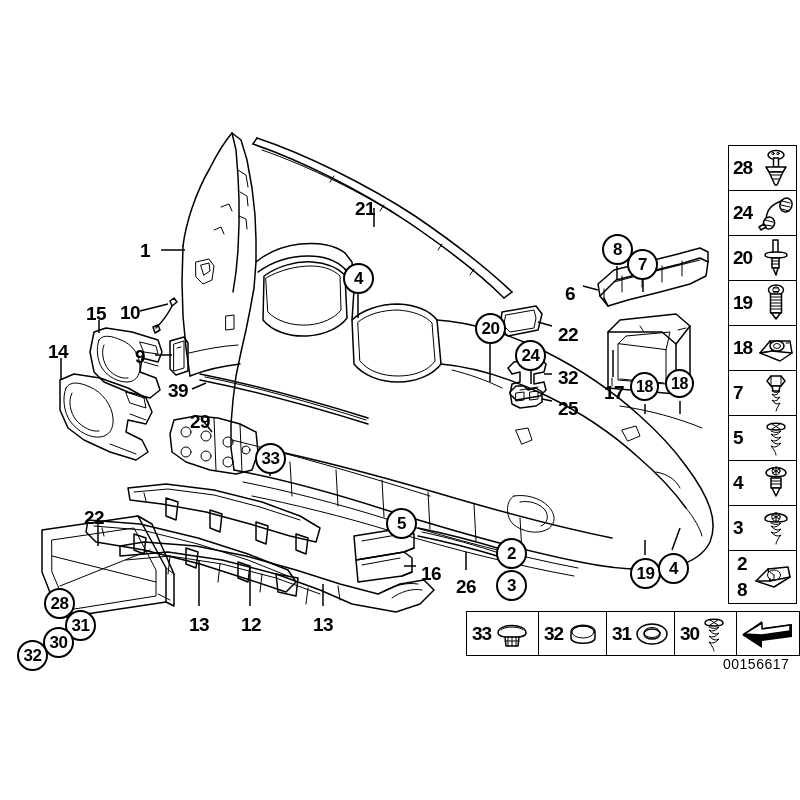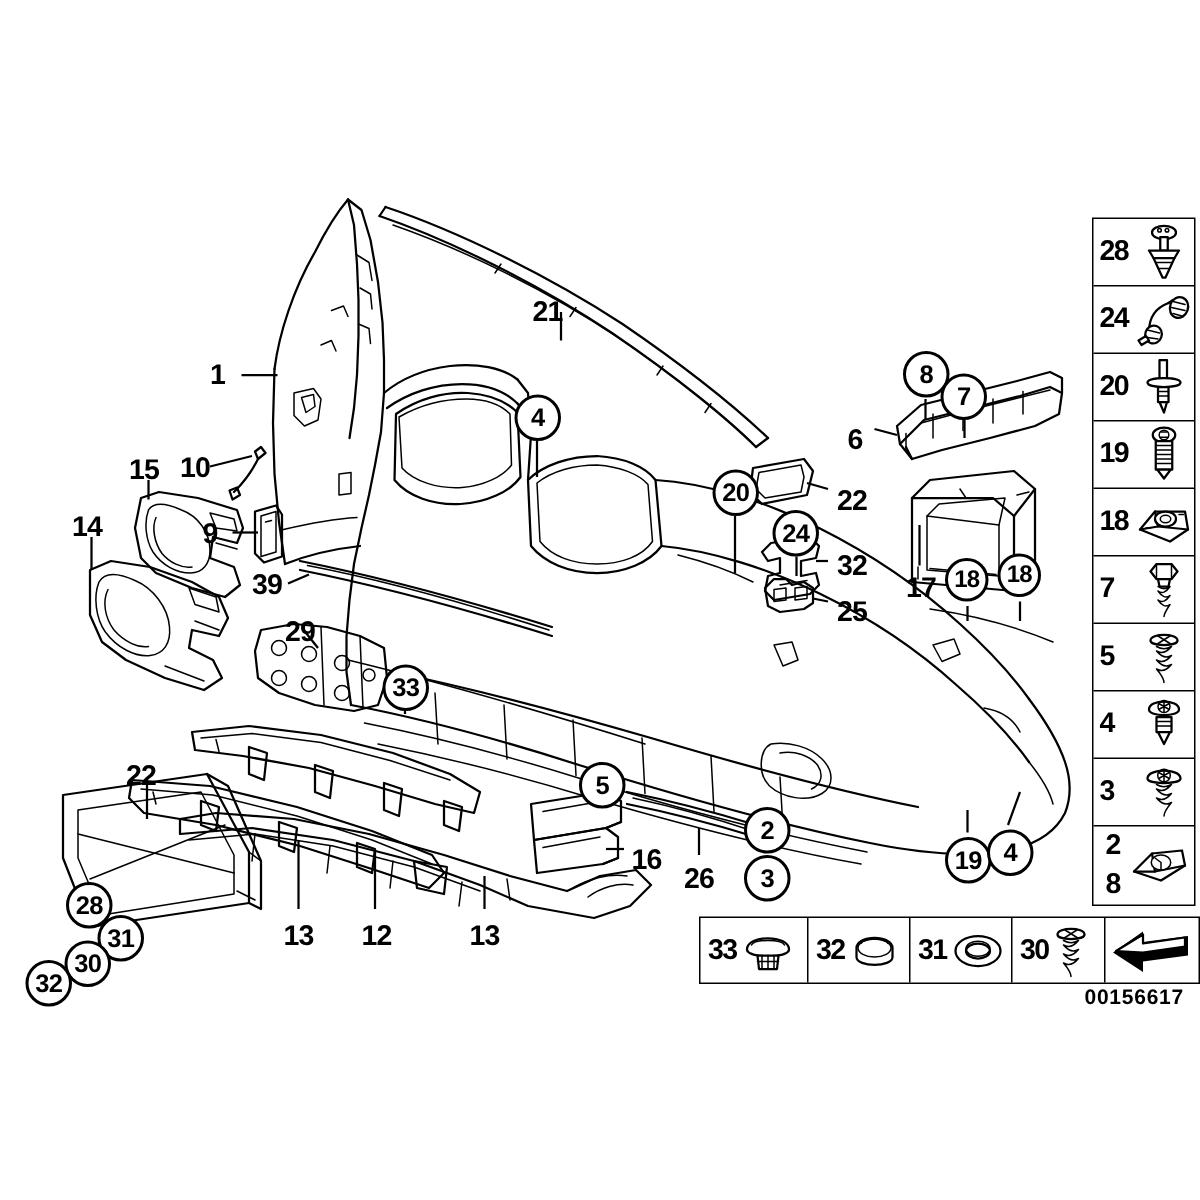--- a/index.html
+++ b/index.html
@@ -35,21 +35,21 @@
             border:1.7px solid #000;box-sizing:border-box;display:flex;
             background:#fff;}
   .bcell{border-right:1.7px solid #000;display:flex;align-items:center;
          box-sizing:border-box;height:100%;}
   .bcell:last-child{border-right:none;}
   .bcell .num{font-weight:bold;font-size:19px;padding-left:5px;
               letter-spacing:-1px;}
   .bcell .art{display:flex;align-items:center;justify-content:center;
               padding:0 3px;}
   #docid{position:absolute;left:723px;top:656px;font-size:14px;
-         font-weight:bold;letter-spacing:0.5px;}
+         font-weight:normal;letter-spacing:0.5px;}
 
   svg{display:block;}
   .ln{fill:none;stroke:#000;stroke-width:1.5;
       stroke-linejoin:round;stroke-linecap:round;}
   .ln2{fill:none;stroke:#000;stroke-width:1;
        stroke-linejoin:round;stroke-linecap:round;}
   .fillw{fill:#fff;stroke:#000;stroke-width:1.5;stroke-linejoin:round;}
   .fillw2{fill:#fff;stroke:#000;stroke-width:1;stroke-linejoin:round;}
   .fillk{fill:#000;}
 </style>

